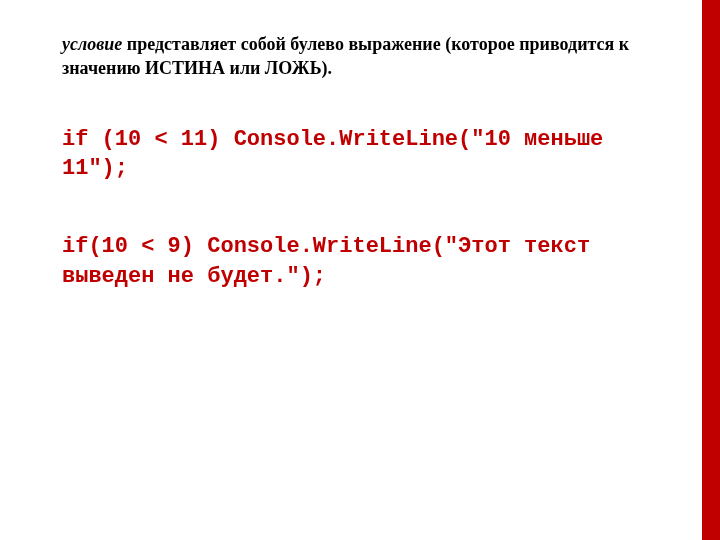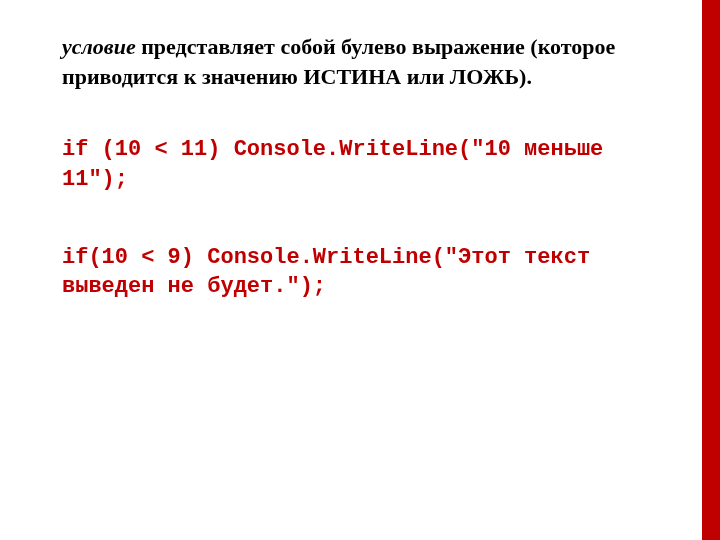--- a/index.html
+++ b/index.html
@@ -30,21 +30,21 @@
     .syntax-line {
       font-family: 'Courier New', Courier, monospace;
       font-size: 19px;
       font-weight: bold;
       font-style: italic;
       color: #000;
       margin: 0 0 36px 0;
     }
     .desc {
       font-family: Georgia, 'Times New Roman', serif;
-      font-size: 22px;
+      font-size: 18px;
       font-weight: bold;
       color: #000;
       margin: 0 0 44px 0;
       line-height: 1.35;
     }
     .desc .italic {
       font-style: italic;
     }
     .code-block {
       font-family: 'Courier New', Courier, monospace;

